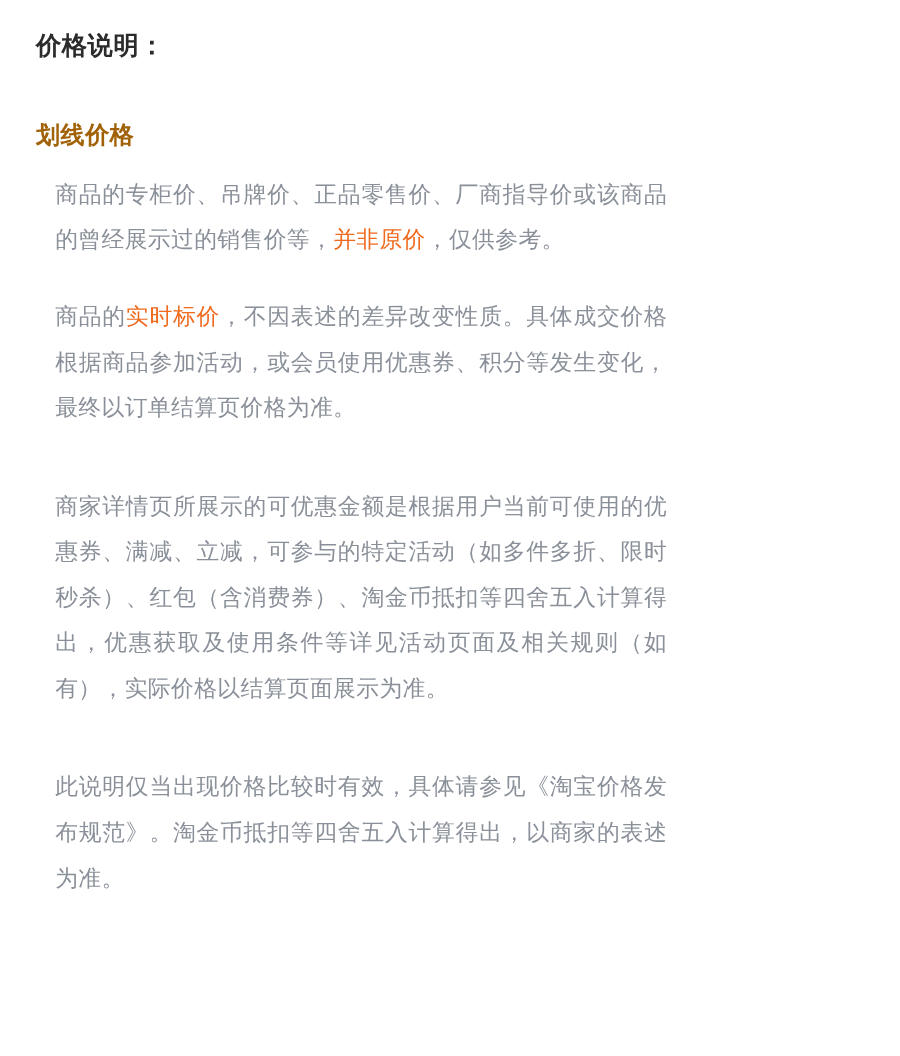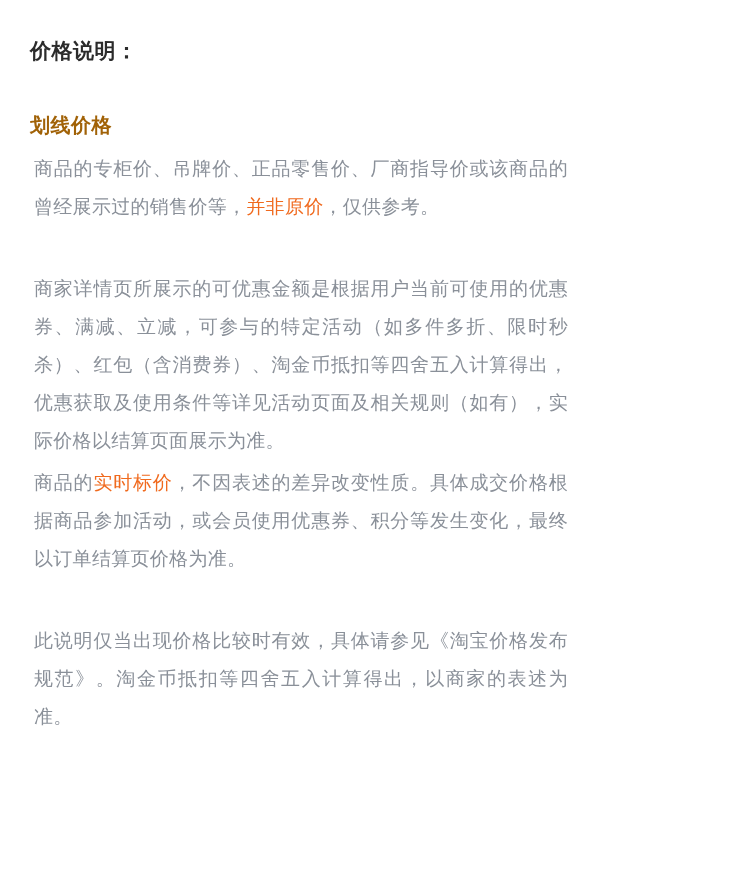--- a/index.html
+++ b/index.html
@@ -10,21 +10,21 @@
   body {
     width: 750px;
     height: 880px;
     font-family: "Liberation Sans", "DejaVu Sans", sans-serif;
     overflow: hidden;
   }
   .page {
     width: 602px;
     height: 880px;
     box-sizing: border-box;
-    padding: 36px 30px 0 30px;
+    padding: 24px 30px 0 30px;
     background: #ffffff;
   }
   .doc-title {
     font-size: 21px;
     line-height: 30px;
     color: #2b2b2b;
     font-weight: 700;
     margin: 0 0 44px 0;
     letter-spacing: 0.5px;
   }
@@ -36,21 +36,21 @@
     line-height: 30px;
     color: #a16207;
     font-weight: 700;
     margin: 0 0 10px 0;
     letter-spacing: 0.5px;
   }
   .para {
     font-size: 19px;
     line-height: 38px;
     color: #8a9099;
-    margin: 4px;
+    margin: 16px;
     letter-spacing: 0.3px;
     text-align: justify;
     text-justify: inter-ideograph;
   }
   .para.spaced {
     margin-top: 44px;
   }
   .hl {
     color: #f06a1e;
   }
@@ -64,26 +64,26 @@
 
   <div class="section">
     <h2 class="section-heading">划线价格</h2>
     <p class="para">
       <span>商品的专柜价、吊牌价、正品零售价、厂商指导价或该商品的曾经展示过的销售价等，</span><span class="hl">并非原价</span><span>，仅供参考。</span>
     </p>
   </div>
 
   <div class="section">
 
+    <p class="para">
+      <span>商品的</span><span class="hl">实时标价</span><span>，不因表述的差异改变性质。具体成交价格根据商品参加活动，或会员使用优惠券、积分等发生变化，最终以订单结算页价格为准。</span>
+    </p>
+
     <p class="para spaced">
       <span>商家详情页所展示的可优惠金额是根据用户当前可使用的优惠券、满减、立减，可参与的特定活动（如多件多折、限时秒杀）、红包（含消费券）、淘金币抵扣等四舍五入计算得出，优惠获取及使用条件等详见活动页面及相关规则（如有），实际价格以结算页面展示为准。</span>
-    </p>
-
-    <p class="para">
-      <span>商品的</span><span class="hl">实时标价</span><span>，不因表述的差异改变性质。具体成交价格根据商品参加活动，或会员使用优惠券、积分等发生变化，最终以订单结算页价格为准。</span>
     </p>
 
     <p class="para spaced">
       <span>此说明仅当出现价格比较时有效，具体请参见《淘宝价格发布规范》。淘金币抵扣等四舍五入计算得出，以商家的表述为准。</span>
     </p>
   </div>
 
 </div>
 
 </body></html>

